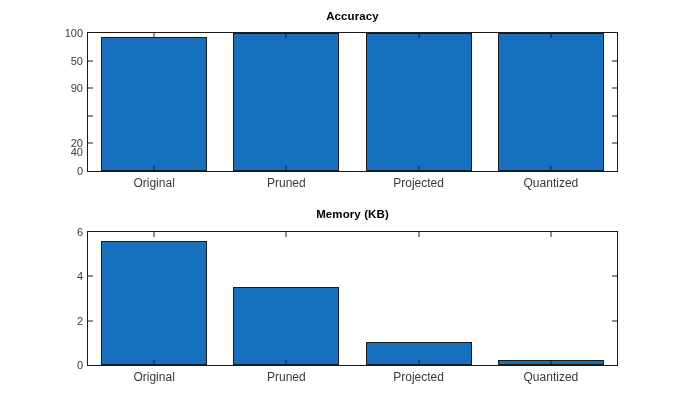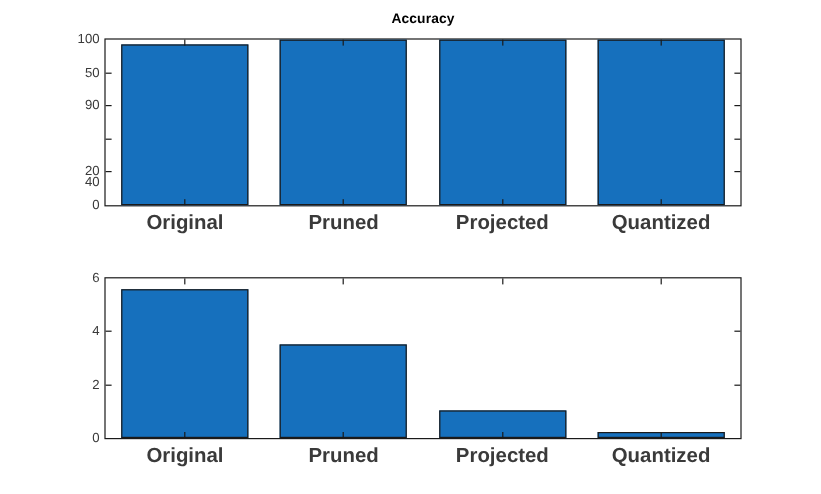--- a/index.html
+++ b/index.html
@@ -98,24 +98,23 @@
     height: 5px;
     background: #1a1a1a;
     transform: translateX(-0.5px);
   }
 
   .xtick-label {
     position: absolute;
     top: 100%;
     margin-top: 5px;
     transform: translateX(-50%);
-    font-size: 17px;
+    font-size: 12px;
     color: #3a3a3a;
     white-space: nowrap;
-    font-weight: bold;
   }
 
   .bar {
     position: absolute;
     bottom: 0;
     box-sizing: border-box;
     border: 1px solid #1a1a1a;
   }
 </style>
 </head>
@@ -158,20 +157,21 @@
           <div class="bar" title="Quantized: 100" style="left: 409.975px; width: 105.8px; height: 138px; background: rgb(22, 112, 189);"></div>
           <div class="xtick-mark-b" style="left: 462.875px;"></div>
           <div class="xtick-mark-t" style="left: 462.875px;"></div>
           <div class="xtick-label" style="left: 462.875px;">Quantized</div>
         </div>
     </div>
   </div>
 
   <div class="subplot" id="subplot-memory" style="left:87px; top:208px; width:531px; height:192px;">
 
+    <div class="chart-title" style="top:0px;">Memory (KB)</div>
 
     <div class="plotbox" id="plotbox-memory" style="left:0px; top:23px; width:531px; height:135px;">
       <div class="plotinner" id="inner-memory">
           <div class="ytick-label" style="top: 133px;">0</div>
           <div class="ytick-label" style="top: 88.6667px;">2</div>
           <div class="ytick-mark-l" style="top: 88.6667px;"></div>
           <div class="ytick-mark-r" style="top: 88.6667px;"></div>
           <div class="ytick-label" style="top: 44.3333px;">4</div>
           <div class="ytick-mark-l" style="top: 44.3333px;"></div>
           <div class="ytick-mark-r" style="top: 44.3333px;"></div>

